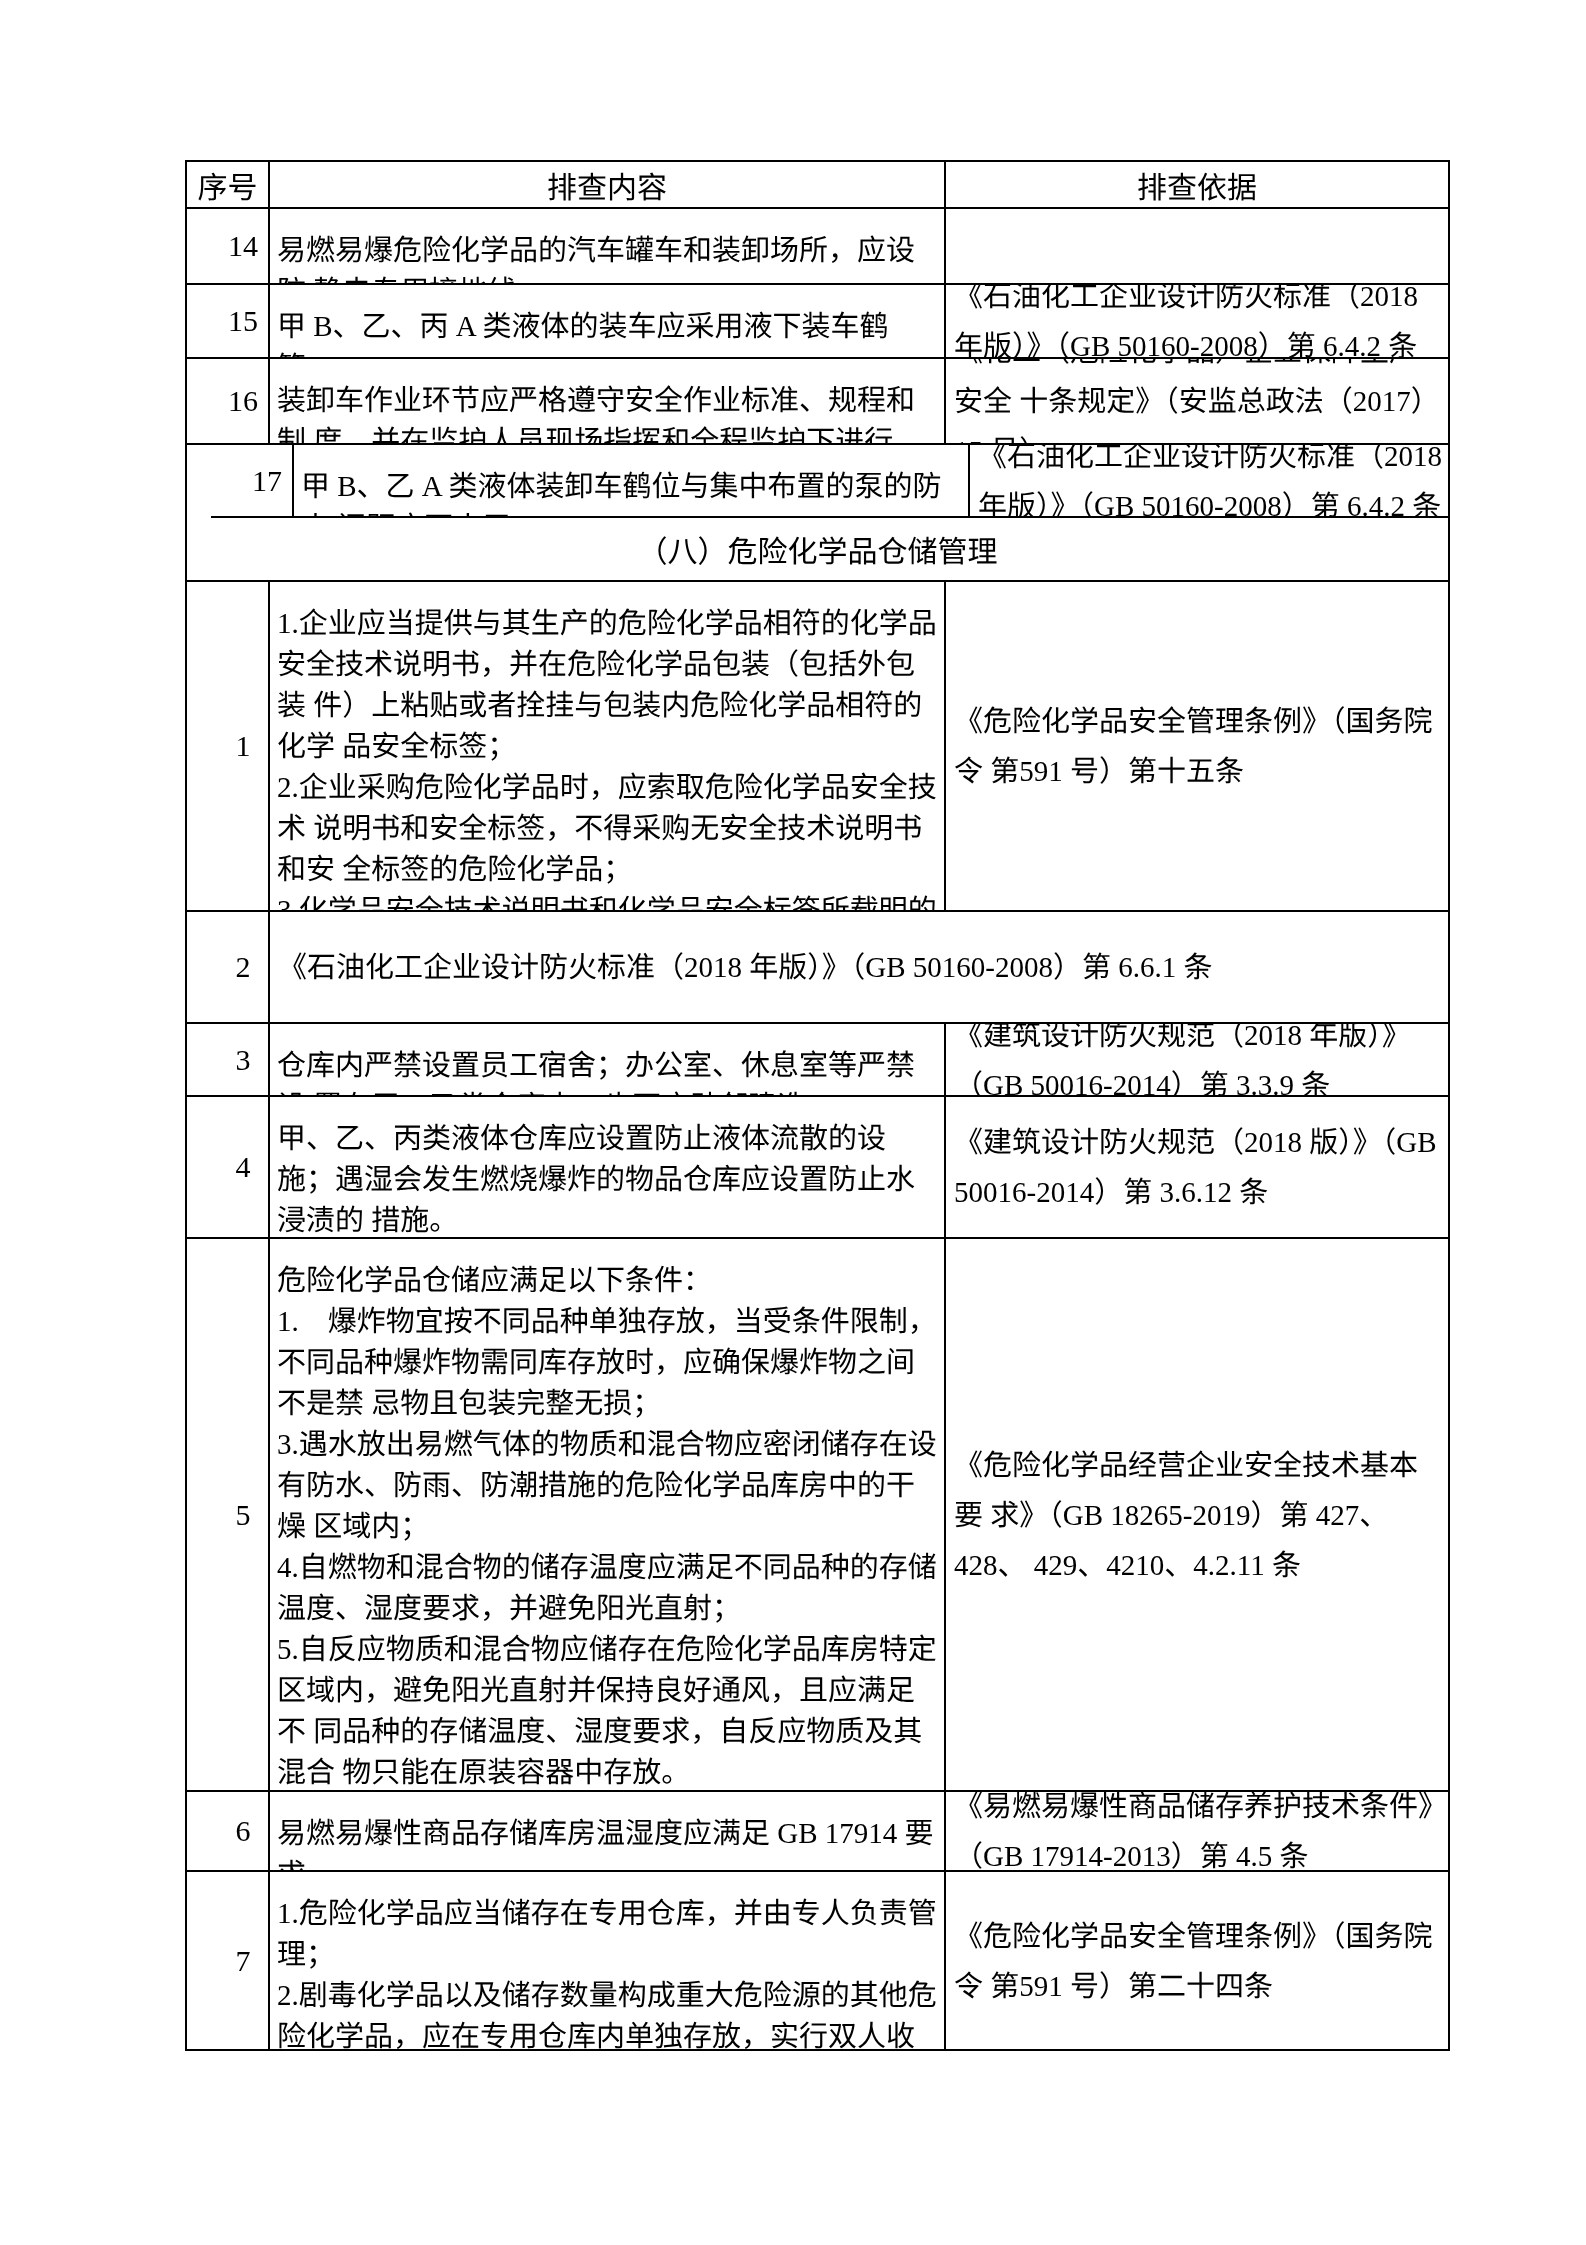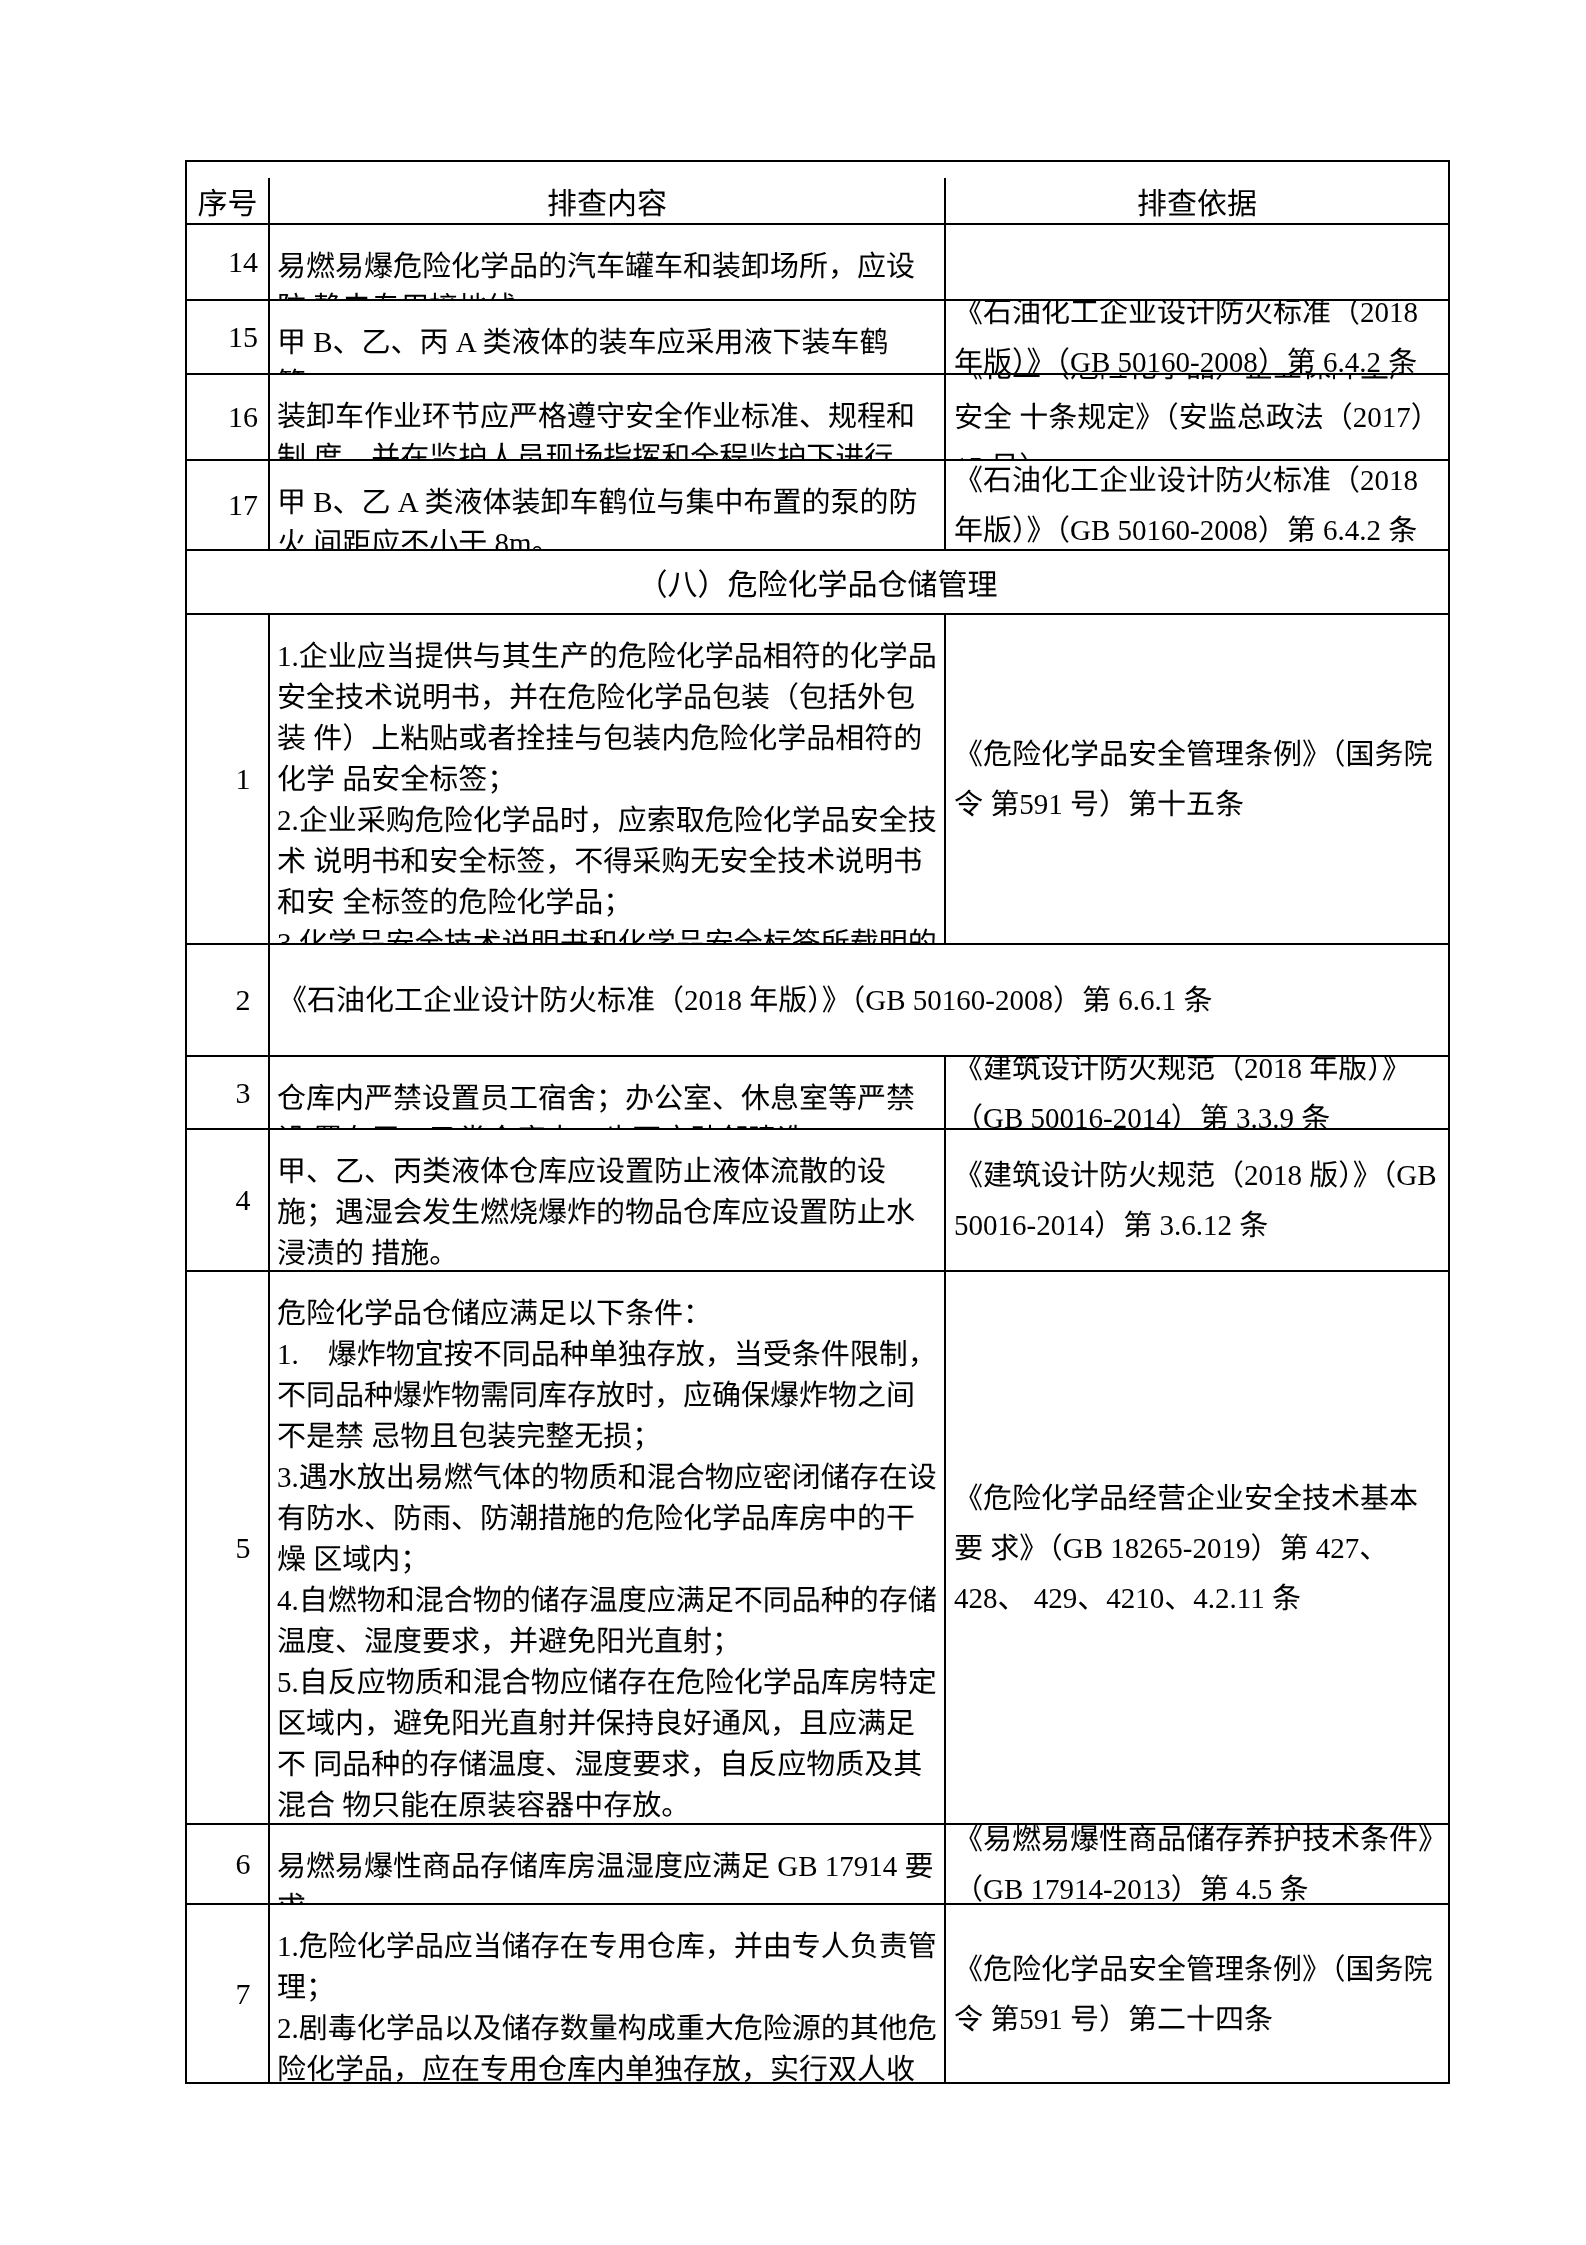--- a/index.html
+++ b/index.html
@@ -48,21 +48,21 @@
     flex:1;
     border-right:none;
     display:flex; align-items:center;
   }
   .basis-text {
     width:100%;
     padding:0 4px 0 8px;
     font-size:29px;
     line-height:50px;
   }
-  .header-row { height:47px;margin-top:16px; }
+  .header-row { height:47px; }
   .header-row .cell {
     display:flex; align-items:center; justify-content:center;
     font-size:30px;
     padding:0;
     line-height:normal;
   }
   .section-cell {
     flex:1;
     border-right:none;
     display:flex; align-items:center; justify-content:center;
@@ -107,21 +107,21 @@
         </div>
         <div class="row" style="height: 86px;">
           <div class="cell num-cell">16</div>
           <div class="cell content-cell">
             <div class="para">装卸车作业环节应严格遵守安全作业标准、规程和制 度，并在监护人员现场指挥和全程监护下进行。</div>
           </div>
           <div class="cell basis-cell">
             <div class="basis-text">《化工（危险化学品）企业保障生产安全 十条规定》（安监总政法（2017）15 号）</div>
           </div>
         </div>
-        <div class="row" style="height: 90px;">
+        <div class="row" style="height: 73px; margin-left: 24px;">
           <div class="cell num-cell">17</div>
           <div class="cell content-cell">
             <div class="para">甲 B、乙 A 类液体装卸车鹤位与集中布置的泵的防火 间距应不小于 8m。</div>
           </div>
           <div class="cell basis-cell">
             <div class="basis-text">《石油化工企业设计防火标准（2018 年版）》（GB 50160-2008）第 6.4.2 条</div>
           </div>
         </div>
         <div class="row" style="height: 64px;">
           <div class="cell section-cell">（八）危险化学品仓储管理</div>

